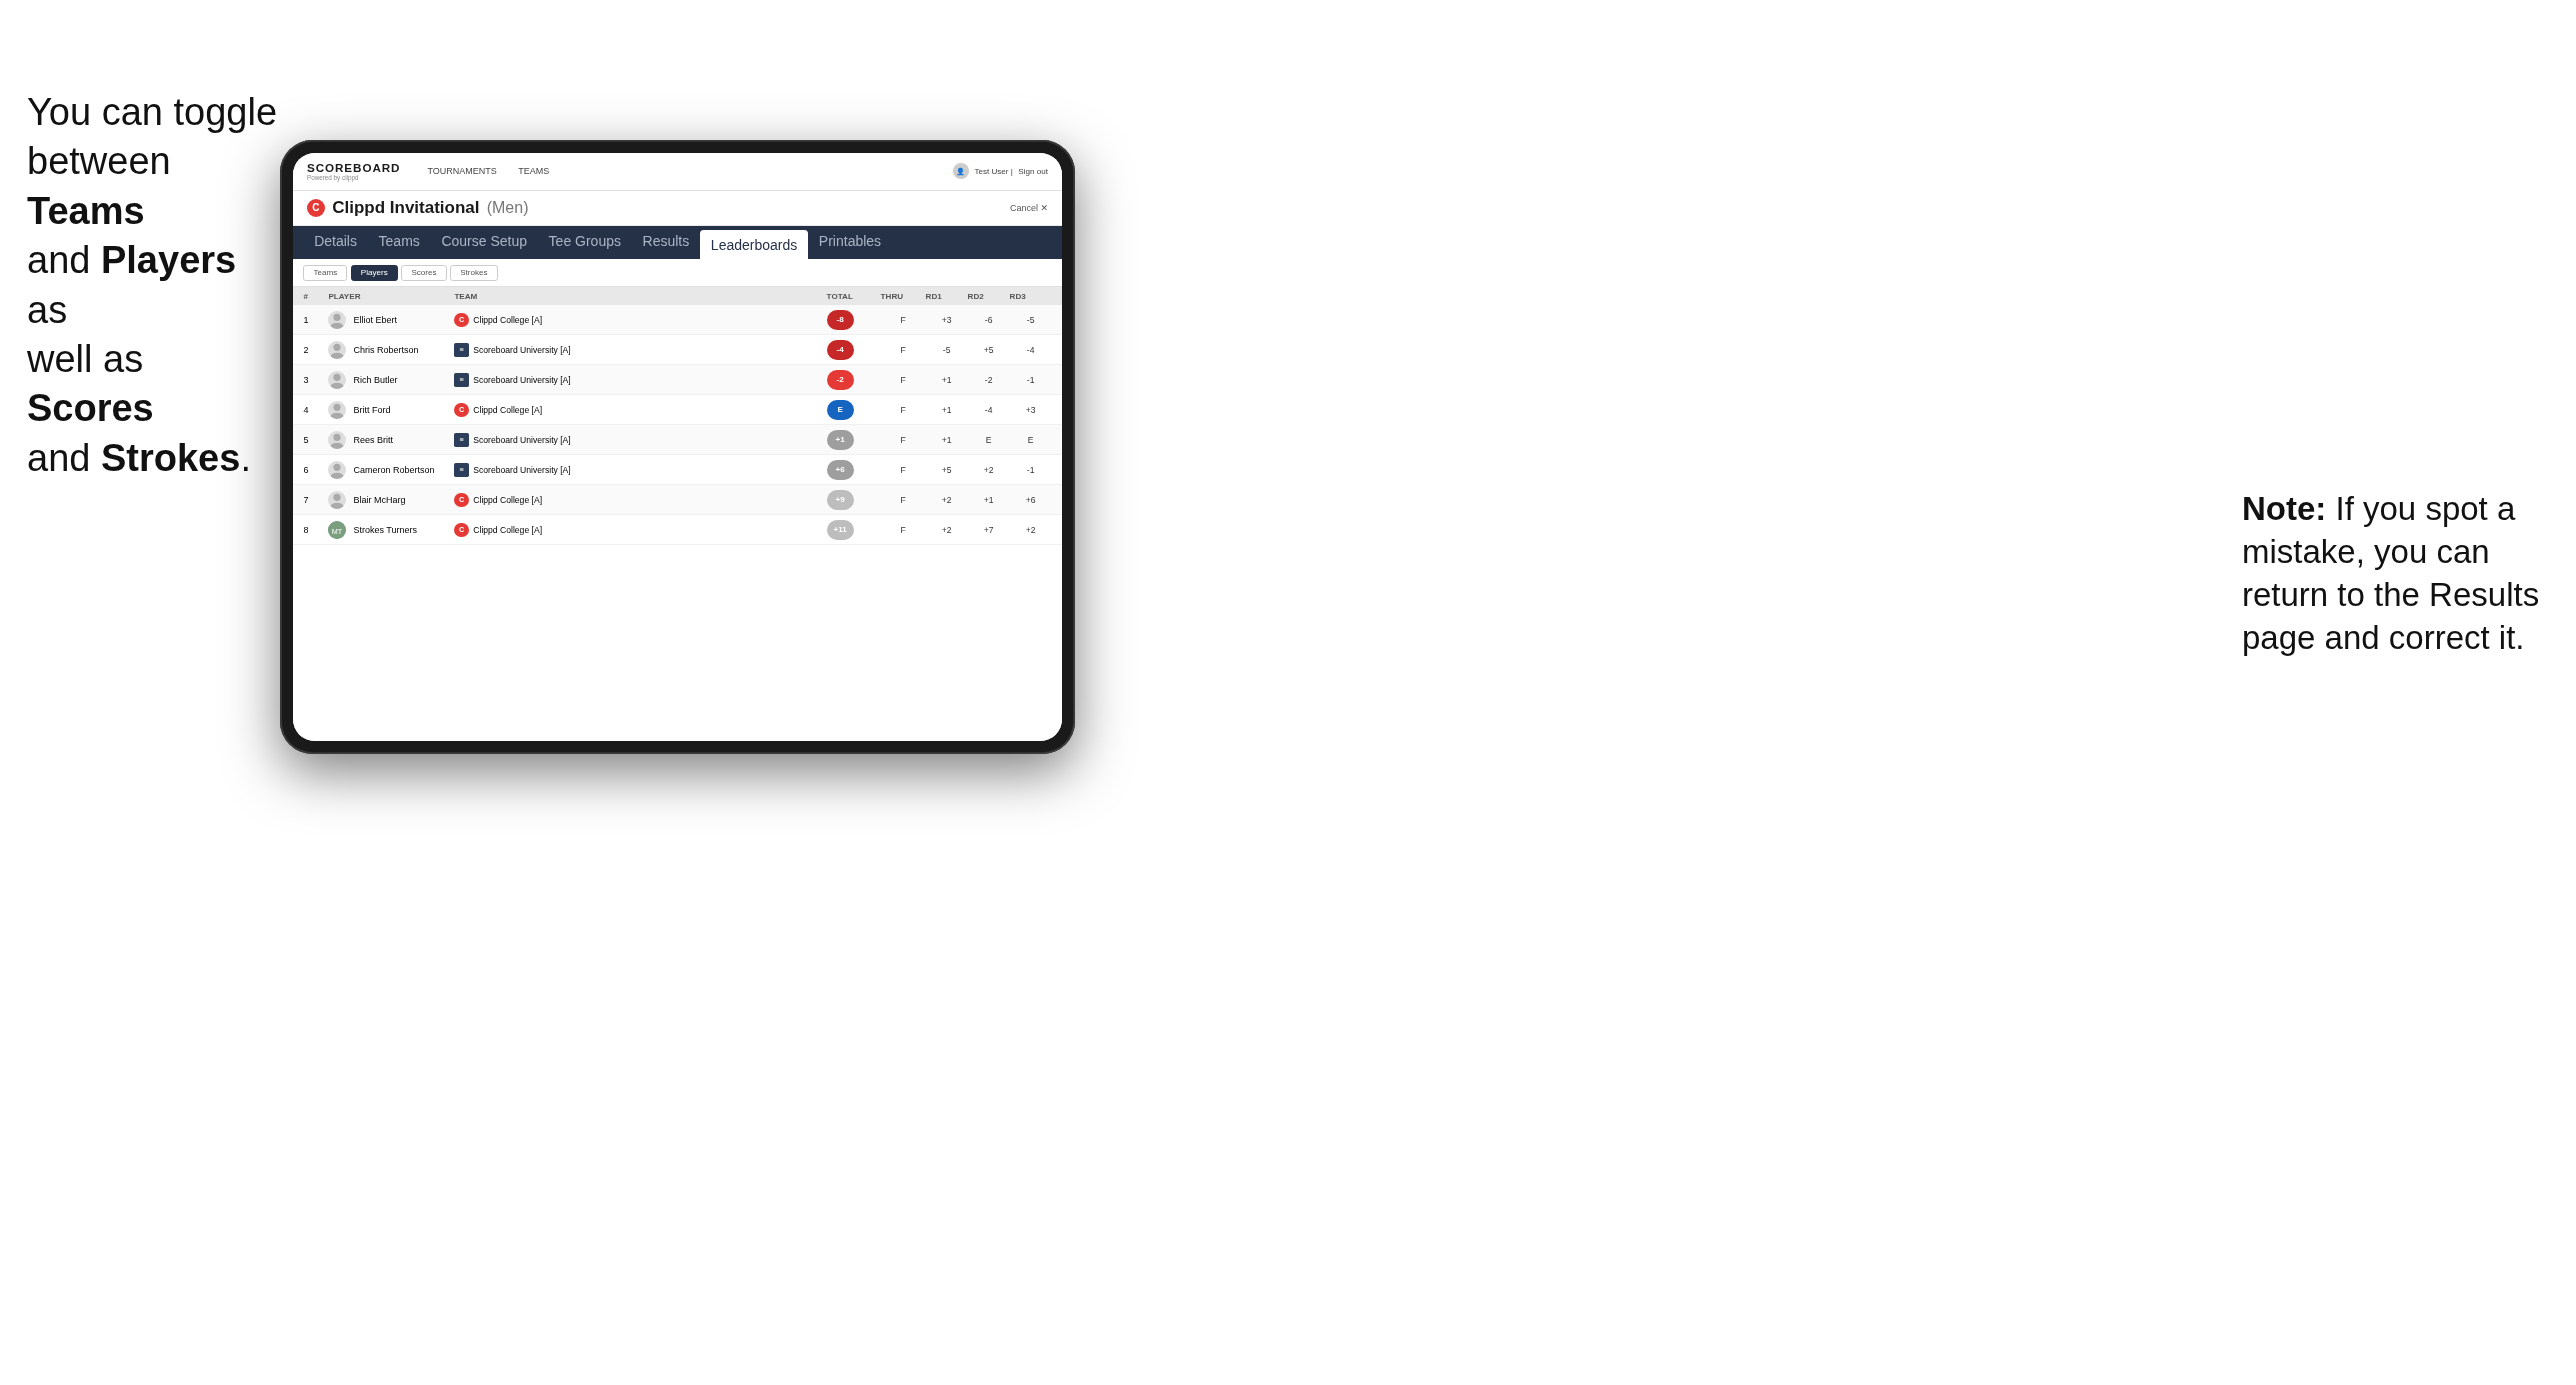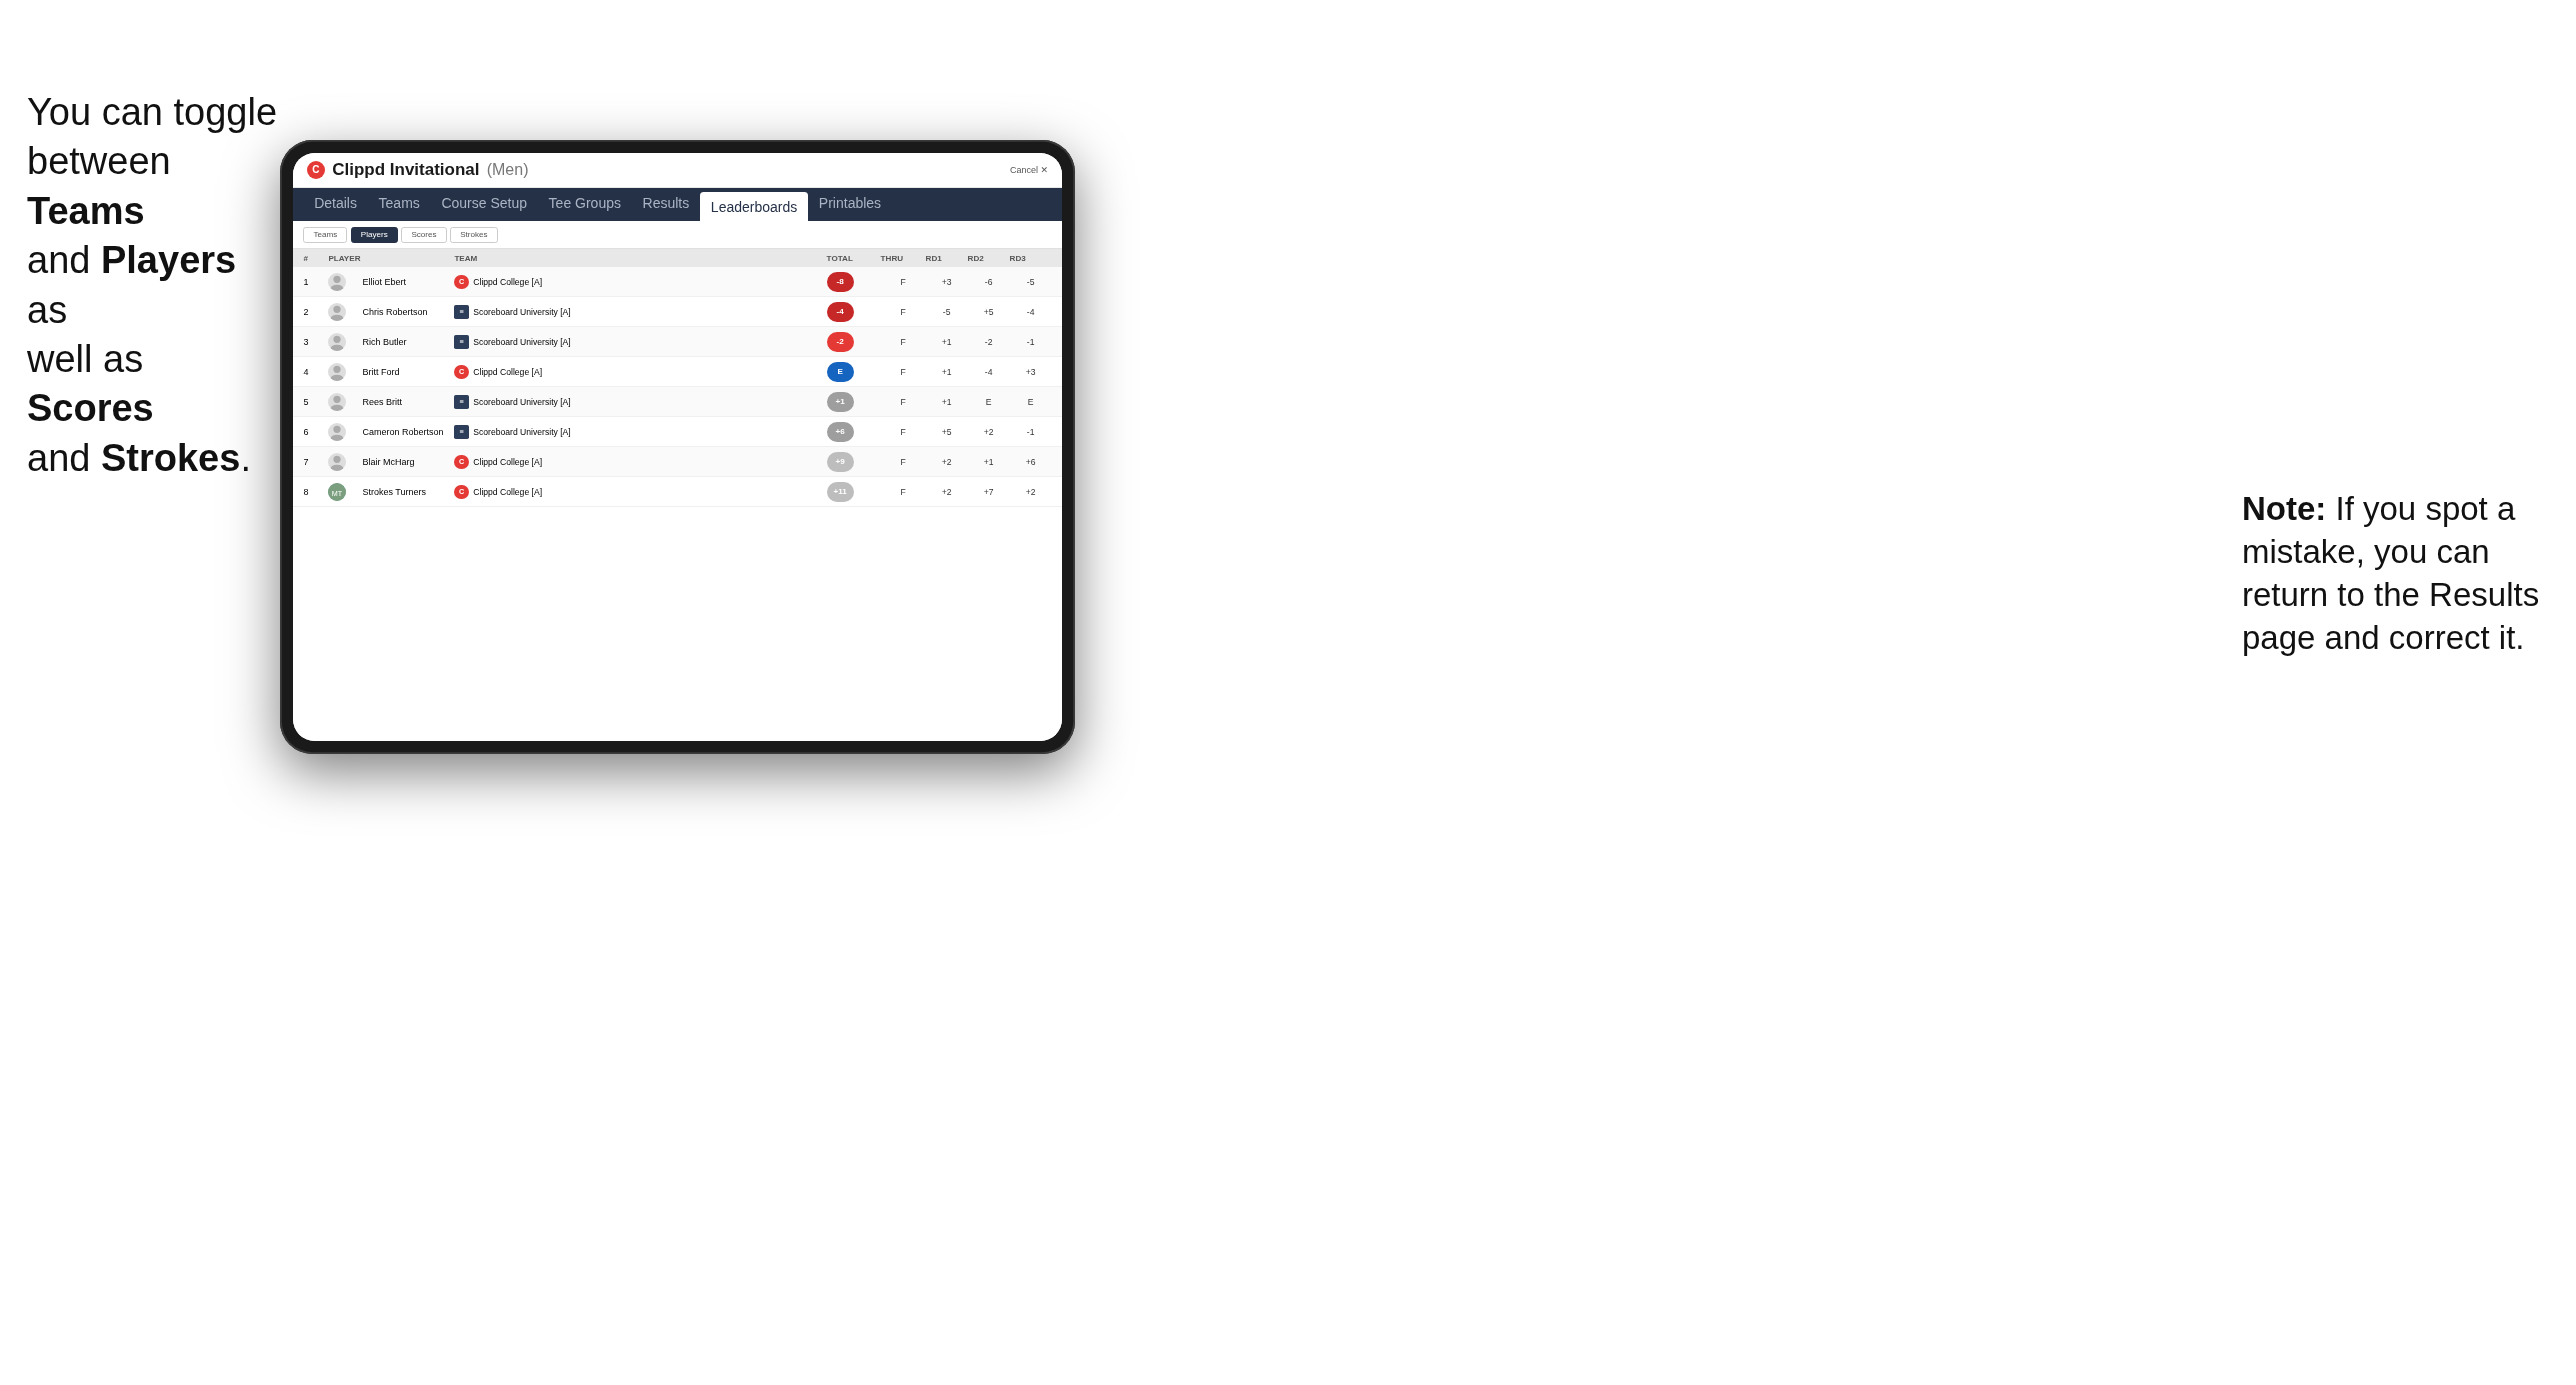--- a/index.html
+++ b/index.html
@@ -233,21 +233,21 @@
       align-items: center;
       font-size: 9px;
     }
     .table-row:nth-child(even) {
       background: #fafafa;
     }
 
     .player-cell {
       display: flex;
       align-items: center;
-      gap: 16px;
+      gap: 7px;
     }
     .player-avatar {
       width: 18px;
       height: 18px;
       border-radius: 50%;
       background: #ddd;
       display: flex;
       align-items: center;
       justify-content: flex-end;
       font-size: 7.2px;
@@ -348,20 +348,35 @@
     </defs>
     <path d="M 10 10 Q 50 10 100 40 L 175 68" stroke="#e91e63" stroke-width="4" fill="none" marker-end="url(#arrowhead)"></path>
   </svg>
 </div>
 
 <div class="ipad-side-btn"></div>
 
 <div class="ipad-device">
   <div class="ipad-screen">
 
+    <div class="top-nav">
+      <div class="scoreboard-logo">
+        <span class="logo-main">SCOREBOARD</span>
+        <span class="logo-sub">Powered by clippd</span>
+      </div>
+      <div class="nav-links">
+        <div class="nav-link">TOURNAMENTS</div>
+        <div class="nav-link">TEAMS</div>
+      </div>
+      <div class="nav-user">
+        <div class="user-icon-circle">👤</div>
+        <span>Test User |</span>
+        <span style="cursor:pointer;">Sign out</span>
+      </div>
+    </div>
 
     <div class="tournament-header">
       <div class="tournament-title">
         <div class="tournament-logo">C</div>
         <span class="tournament-name">Clippd Invitational</span>
         <span style="font-size:16px; color:#777;">(Men)</span>
       </div>
       <div class="cancel-btn">Cancel ✕</div>
     </div>
 

